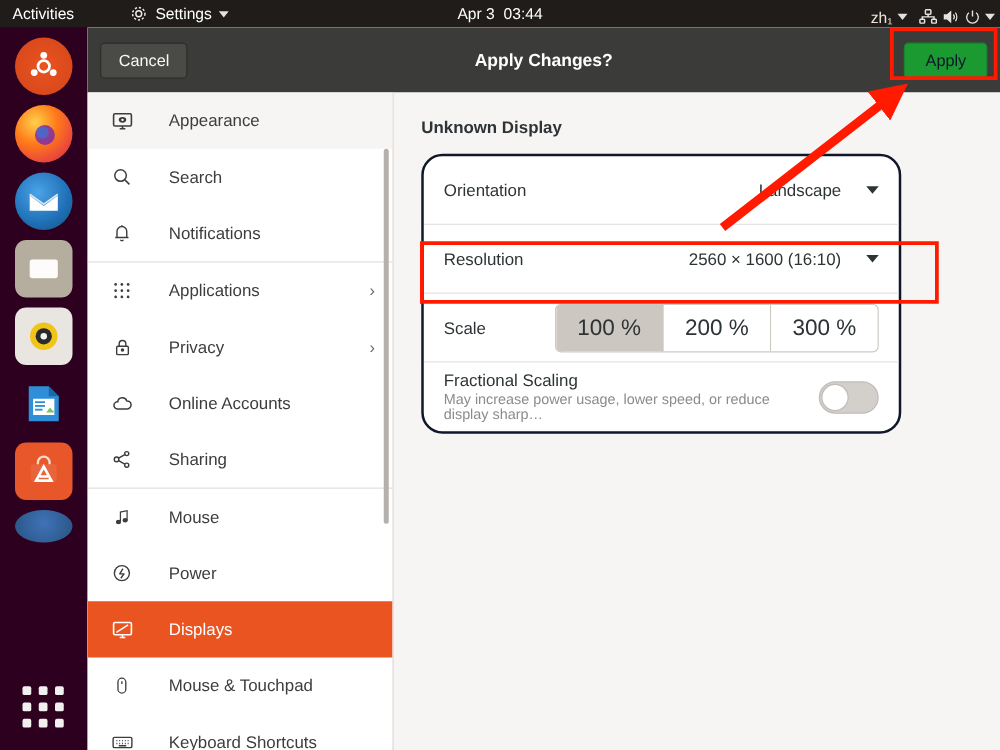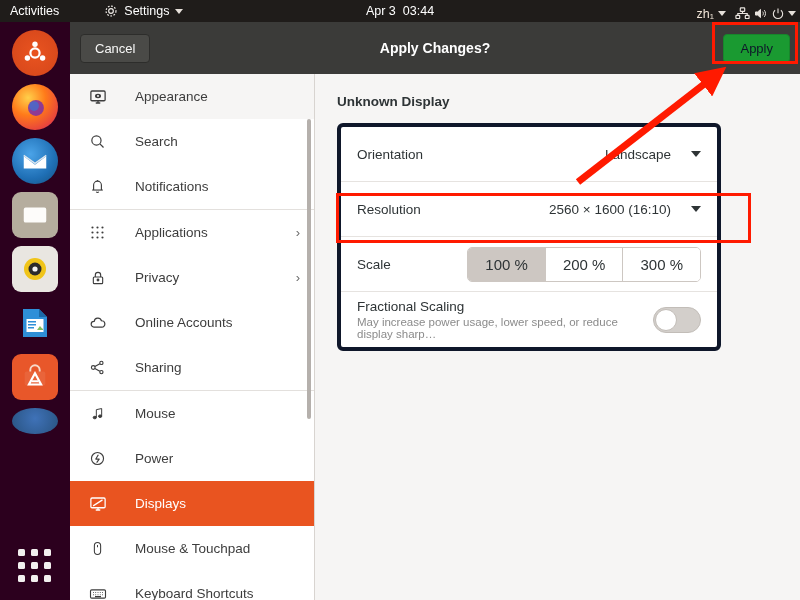--- a/index.html
+++ b/index.html
@@ -106,35 +106,35 @@
     background: #b5b0ac; border-radius: 2px;
   }
 
   
   #content {
     flex: 1; background: #f6f5f4; padding: 20px 12px 0 22px;
     position: relative; overflow: hidden;
   }
   #content-title { font-size: 13.5px; font-weight: bold; color: #2e3436; margin-bottom: 14px; }
   #card {
-    background: #ffffff; border: 4px solid #0f172a; border-radius: 6px;
+    background: #ffffff; border: 2px solid #0f172a; border-radius: 17px;
     width: 384px; overflow: hidden;
   }
   .row {
     min-height: 55px; display: flex; align-items: center;
     padding: 0 16px; border-bottom: 1px solid #e6e3e0; gap: 10px;
   }
   .row:last-child { border-bottom: none; }
   .row-label { font-size: 13.5px; color: #2e3436; flex: 1; }
   .row-value { font-size: 13.5px; color: #2e3436; }
   .dd-caret { width: 0; height: 0; border-left: 5px solid transparent; border-right: 5px solid transparent; border-top: 6px solid #2e3436; margin-left: 10px; }
 
   .segmented { display: flex; border: 1px solid #cdc7c2; border-radius: 5px; overflow: hidden; }
   .seg {
-    padding: 8px 17px; font-size: 15px; color: #2e3436;
+    padding: 8px 17px; font-size: 18px; color: #2e3436;
     background: #ffffff; border-right: 1px solid #cdc7c2; cursor: pointer;
   }
   .seg:last-child { border-right: none; }
   .seg.active { background: #cdc7c2; }
 
   .row-stack { flex: 1; display: flex; flex-direction: column; gap: 2px; }
   .row-sub { font-size: 11.5px; color: #8b8b8b; }
   .toggle {
     width: 48px; height: 26px; border-radius: 13px;
     background: #d3cfcb; border: 1px solid #c2bdb8;

